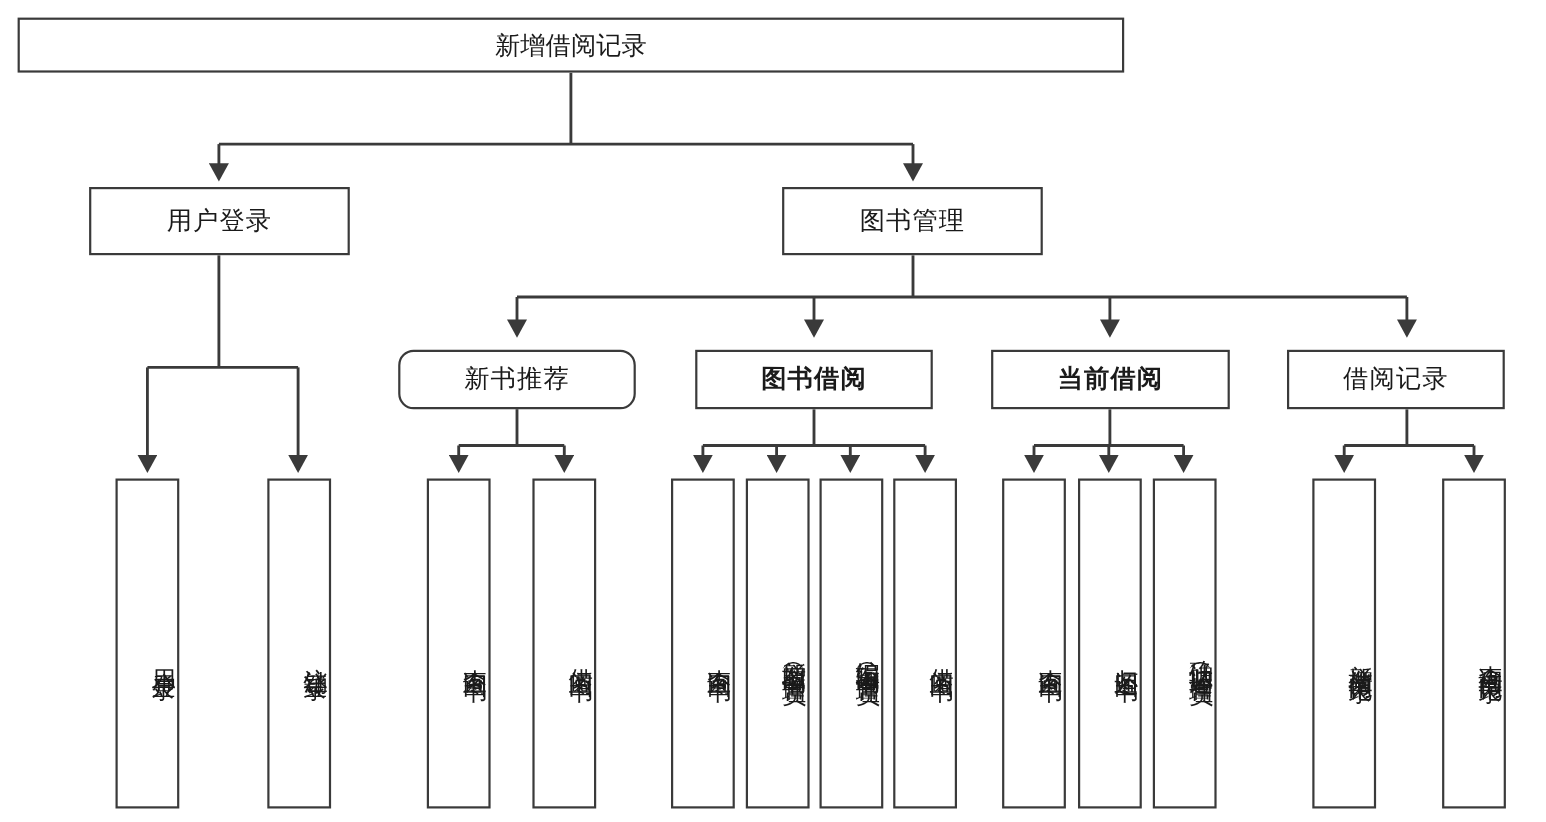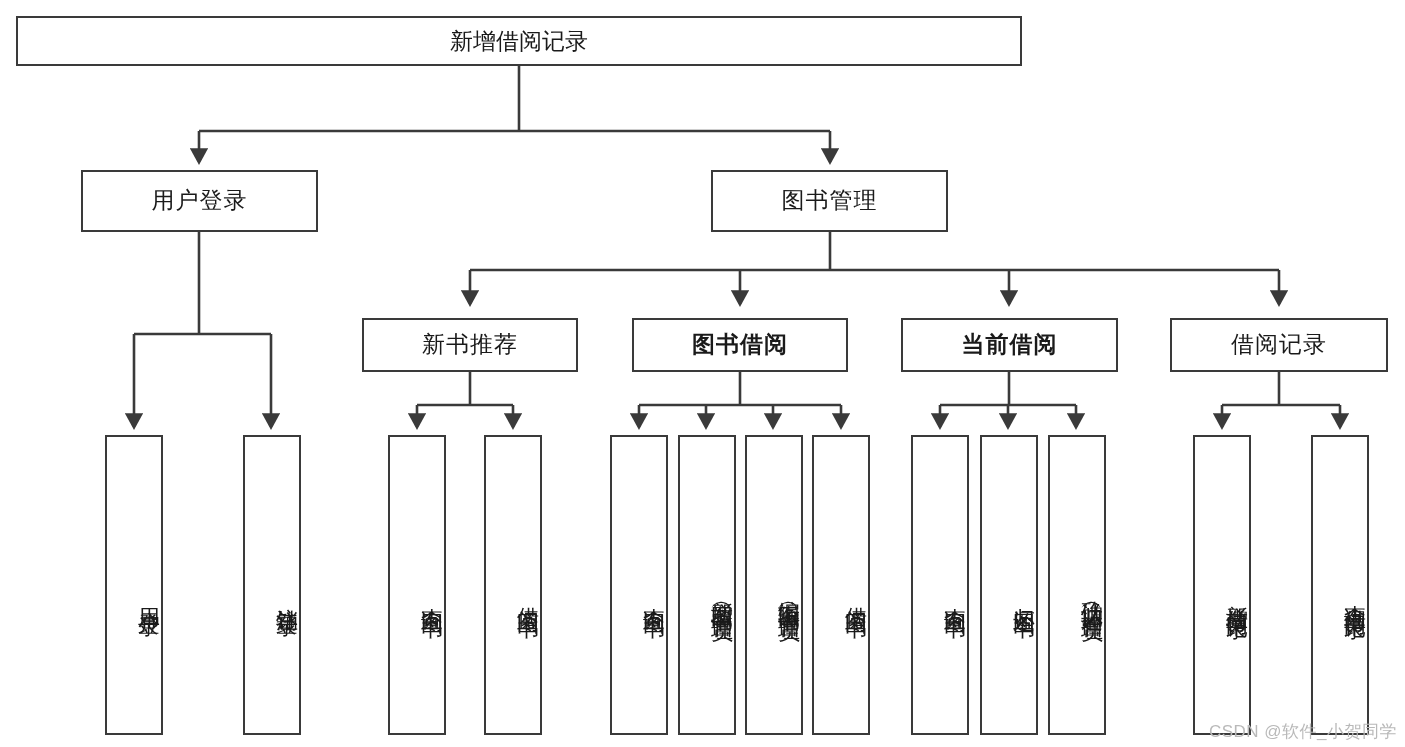--- a/index.html
+++ b/index.html
@@ -125,30 +125,30 @@
     <span>新增借阅记录</span>
   </div>
 
   <div class="node horiz" style="left:81px;top:170px;width:237px;height:62px;">
     <span>用户登录</span>
   </div>
   <div class="node horiz" style="left:711px;top:170px;width:237px;height:62px;">
     <span>图书管理</span>
   </div>
 
-  <div class="node horiz" style="left:362px;top:318px;width:216px;height:54px;">
+  <div class="node horiz" style="left:362px;top:318px;width:216px;height:54px;border-radius:14px;">
     <span>新书推荐</span>
   </div>
   <div class="node horiz" style="left:632px;top:318px;width:216px;height:54px;font-weight:bold;">
     <span>图书借阅</span>
   </div>
   <div class="node horiz" style="left:901px;top:318px;width:217px;height:54px;font-weight:bold;">
     <span>当前借阅</span>
   </div>
-  <div class="node horiz" style="left:1170px;top:318px;width:218px;height:54px;">
+  <div class="node horiz" style="left:1170px;top:318px;width:198px;height:54px;">
     <span>借阅记录</span>
   </div>
 
   <div class="node vert" style="left:105px;top:435px;width:58px;height:300px;">
     <span class="vtext">用户登录</span>
   </div>
   <div class="node vert" style="left:243px;top:435px;width:58px;height:300px;">
     <span class="vtext">注销登录</span>
   </div>
 
@@ -182,15 +182,14 @@
     <span class="vtext">确认归还（管理员）</span>
   </div>
 
   <div class="node vert" style="left:1193px;top:435px;width:58px;height:300px;">
     <span class="vtext">新增借阅记录</span>
   </div>
   <div class="node vert" style="left:1311px;top:435px;width:58px;height:300px;">
     <span class="vtext">查询借阅记录</span>
   </div>
 
-  <div id="watermark">CSDN @软件_小贺同学</div>
 
 </div>
 
 </body></html>

